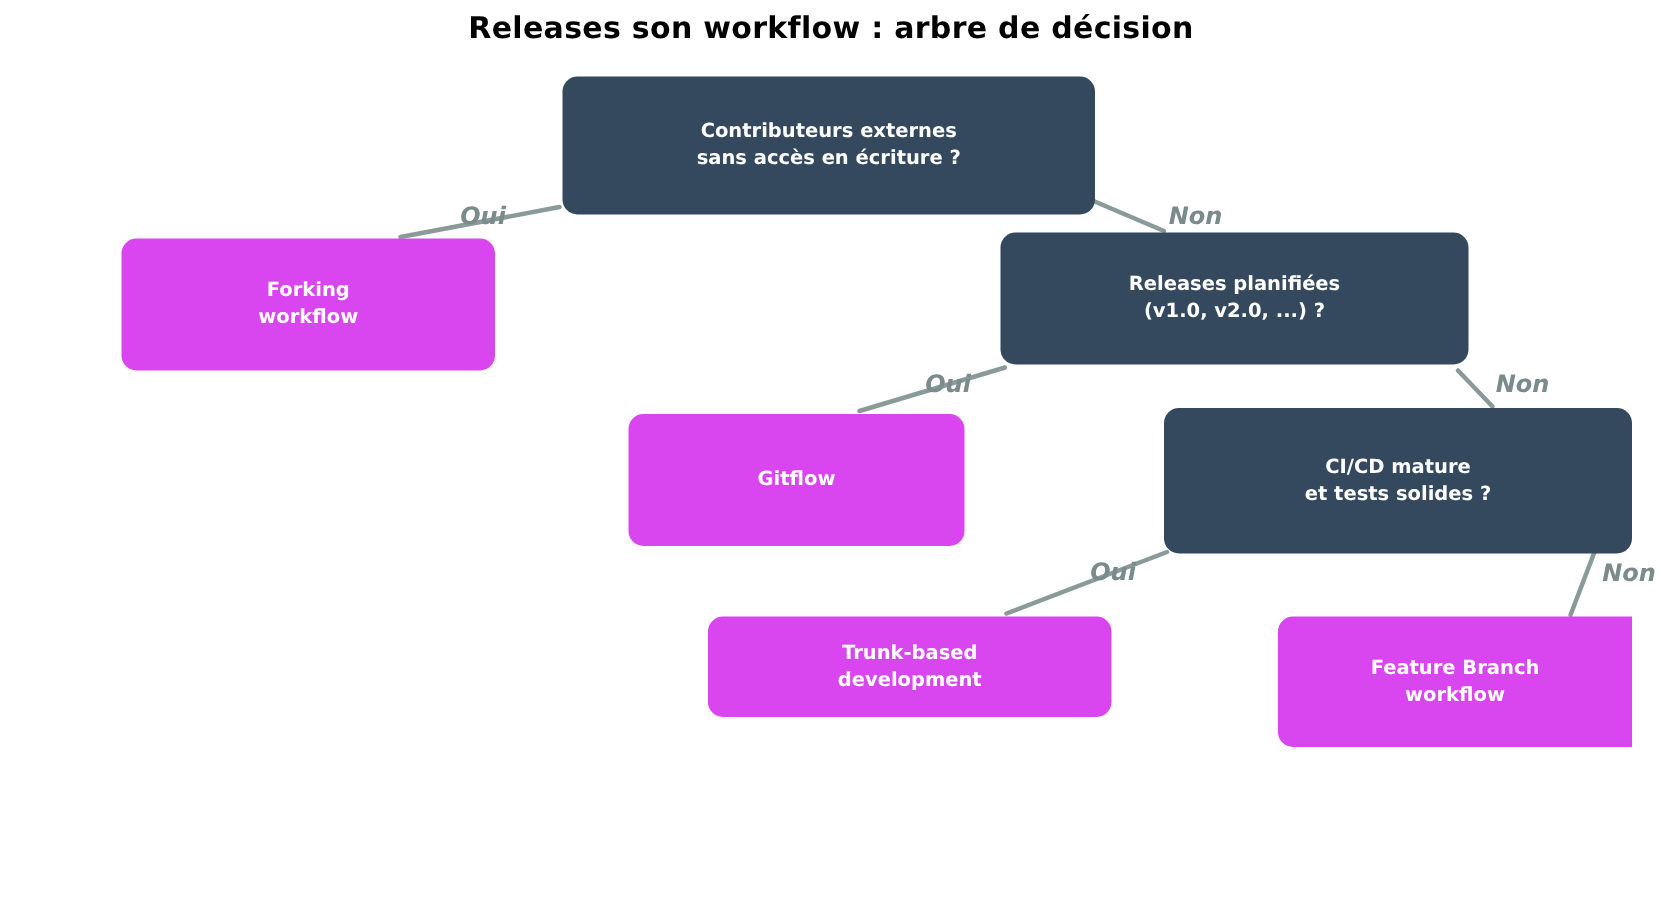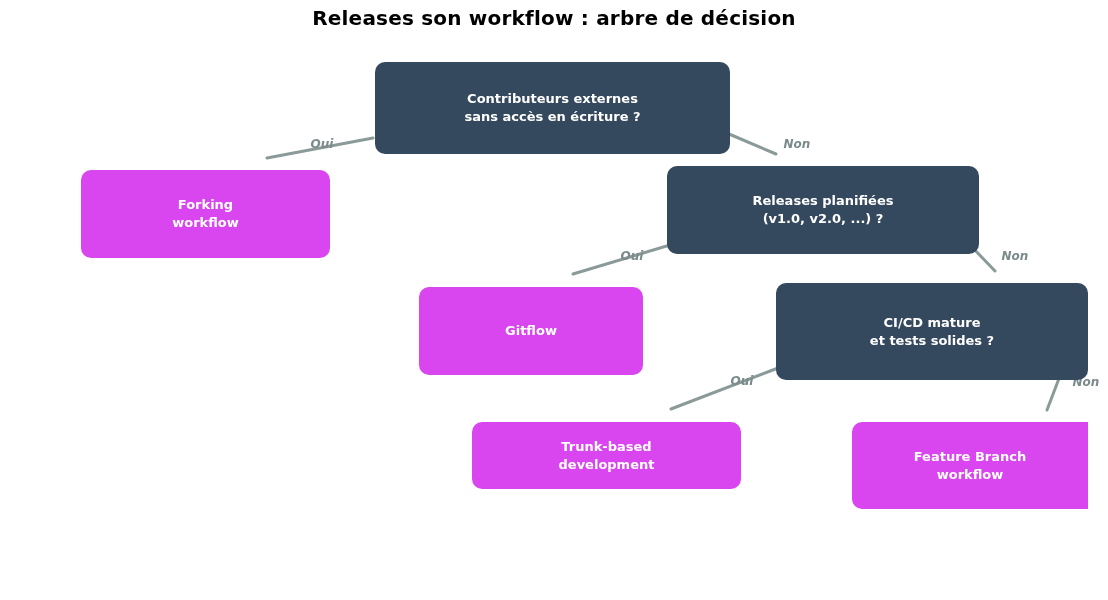--- a/index.html
+++ b/index.html
@@ -44,38 +44,37 @@
     align-items: center;
     justify-content: center;
     text-align: center;
     border-radius: 10px;
     color: #ffffff;
     font-weight: bold;
     font-size: 13px;
     line-height: 1.35;
     white-space: pre-line;
     box-sizing: border-box;
-    margin-top: 11px;
   }
   .question { background: #35495e; }
   .answer   { background: #d946ef; }
 
   #node-root     { left: 375px; top: 51px;  width: 355px; height: 92px; }
   #node-forking  { left: 81px;  top: 159px; width: 249px; height: 88px; }
   #node-releases { left: 667px; top: 155px; width: 312px; height: 88px; }
   #node-gitflow  { left: 419px; top: 276px; width: 224px; height: 88px; }
   #node-cicd     { left: 776px; top: 272px; width: 312px; height: 97px; }
   #node-trunk    { left: 472px; top: 411px; width: 269px; height: 67px; }
   #node-feature  { left: 852px; top: 411px; width: 236px; height: 87px;
                    border-radius: 10px 0 0 10px; }
 
   .edge-label {
     position: absolute;
     transform: translate(-50%, -50%);
-    font-size: 12px;
+    font-size: 16px;
     font-weight: bold;
     font-style: italic;
     color: #7b8a8b;
     white-space: nowrap;
   }
   #label-root-oui     { left: 322px;  top: 144px; }
   #label-root-non     { left: 797px;  top: 144px; }
   #label-releases-oui { left: 632px;  top: 256px; }
   #label-releases-non { left: 1015px; top: 256px; }
   #label-cicd-oui     { left: 742px;  top: 381px; }

